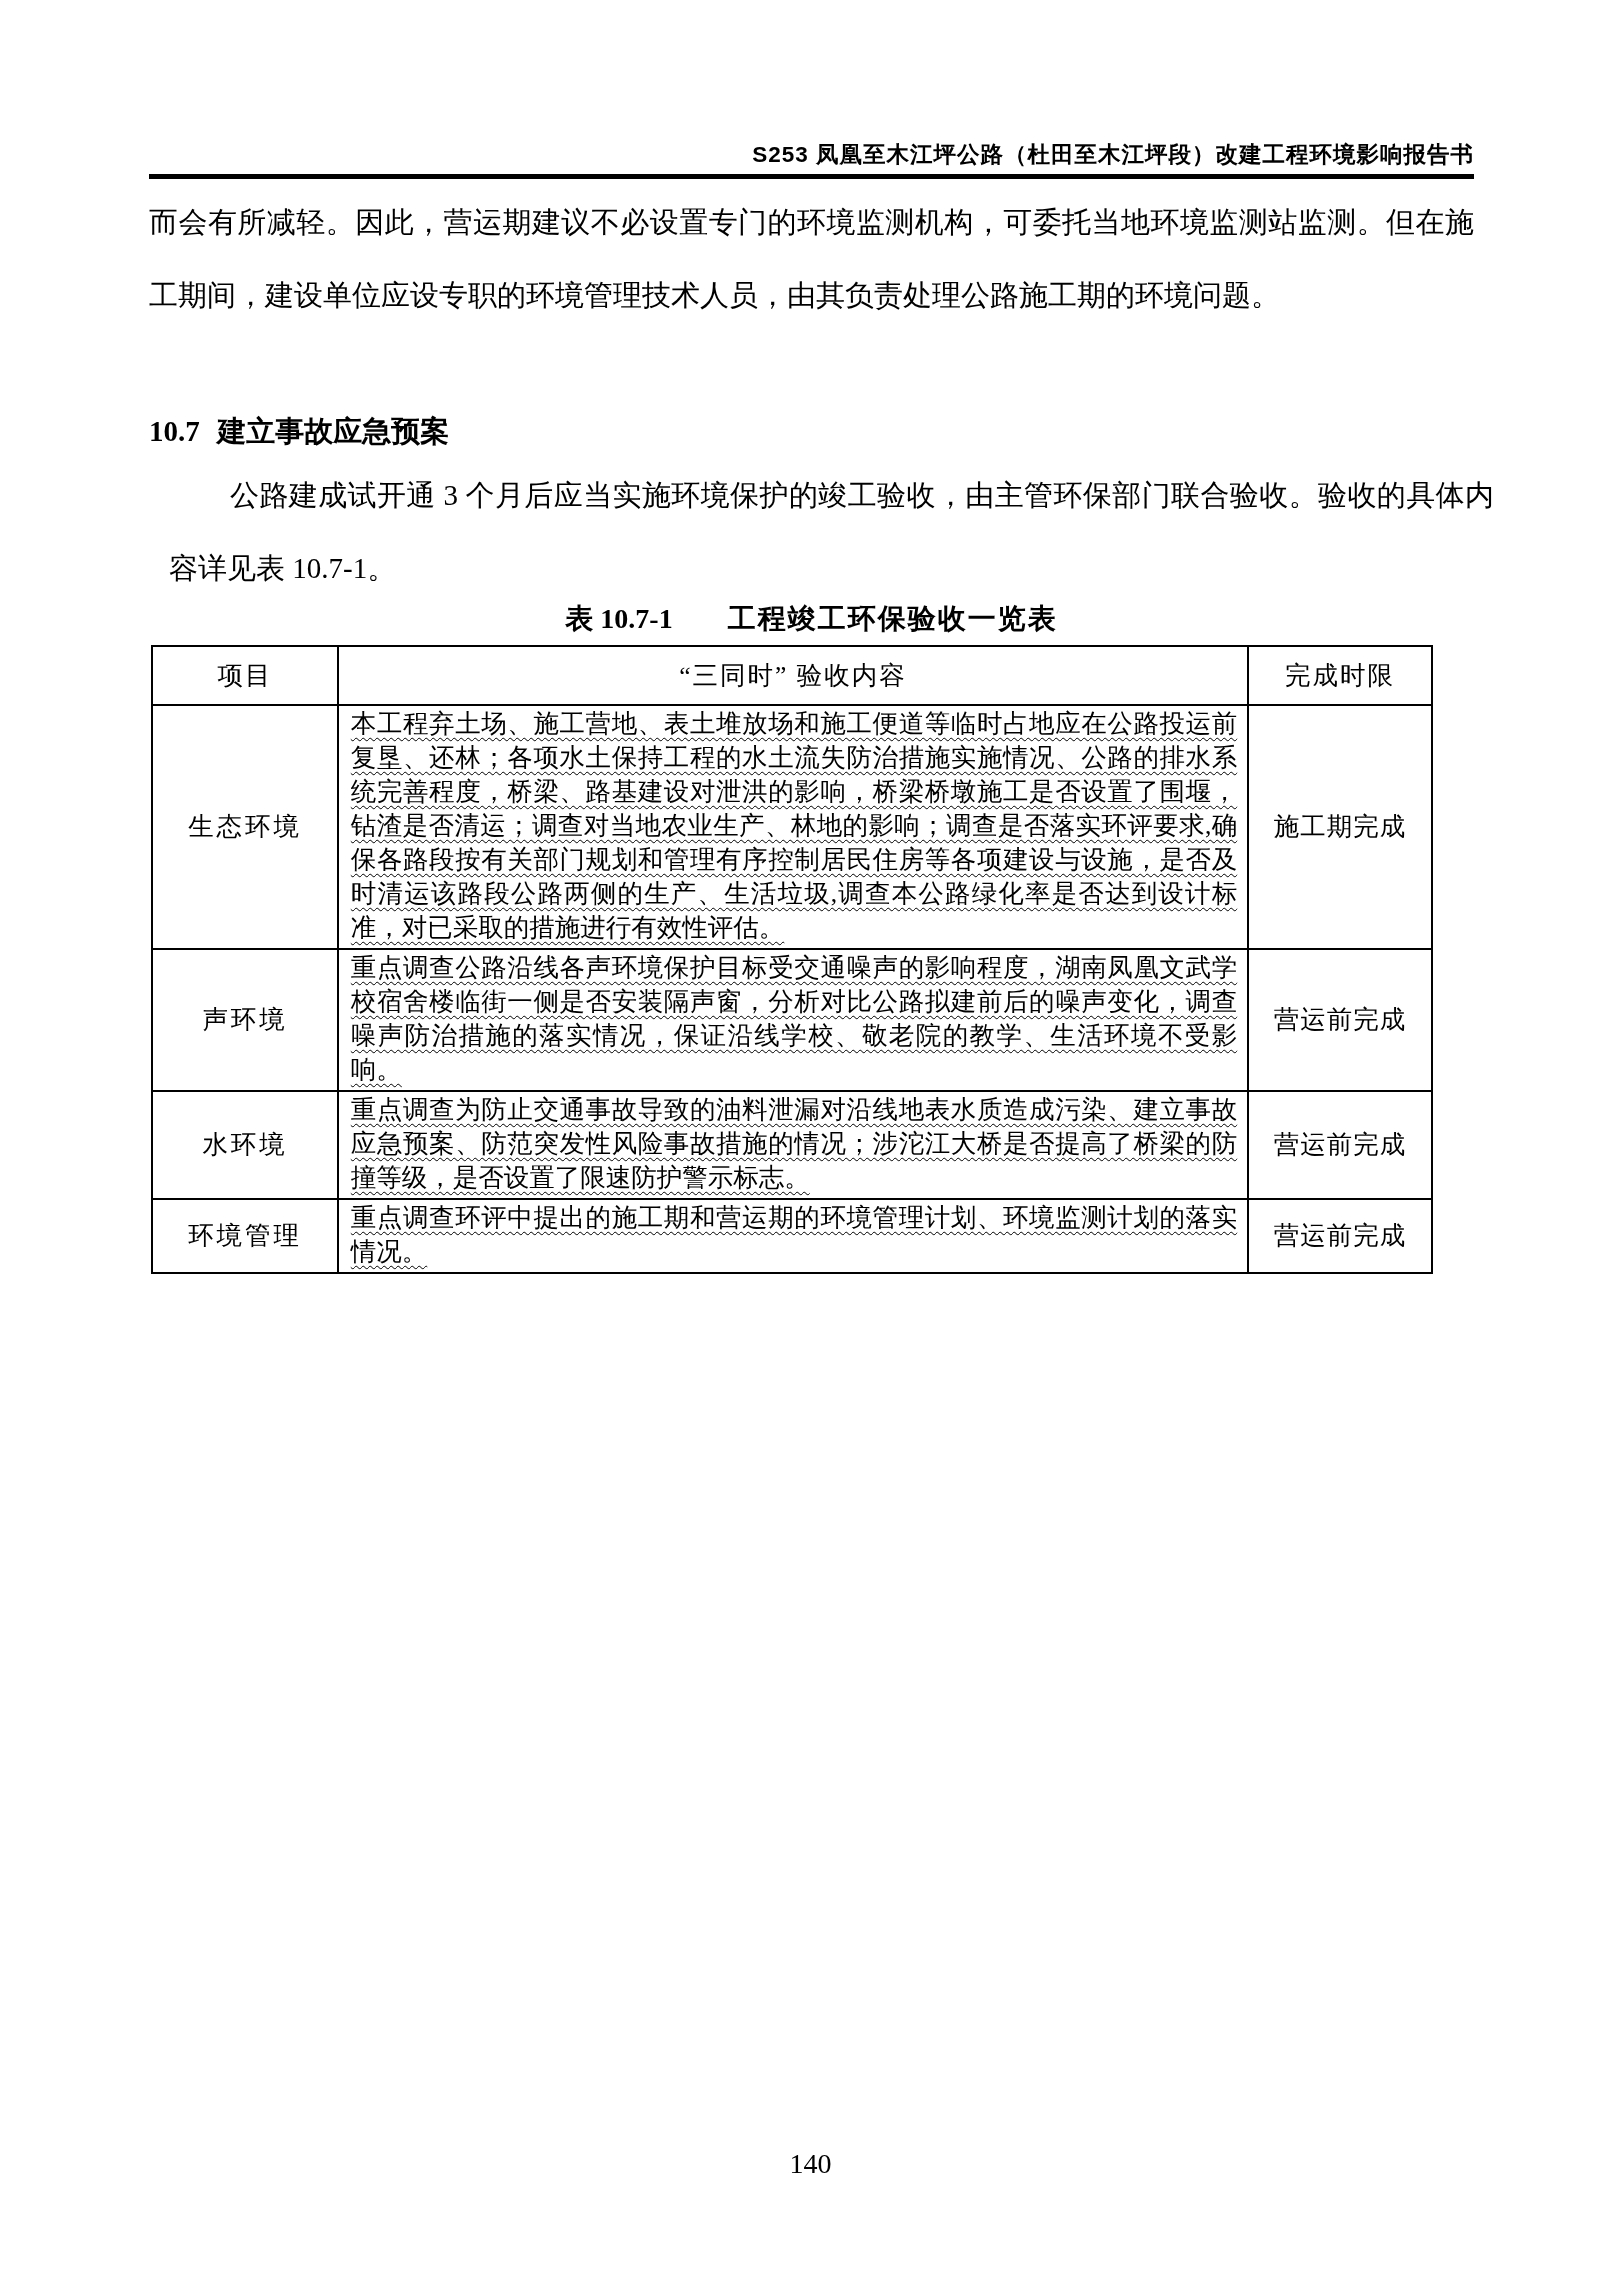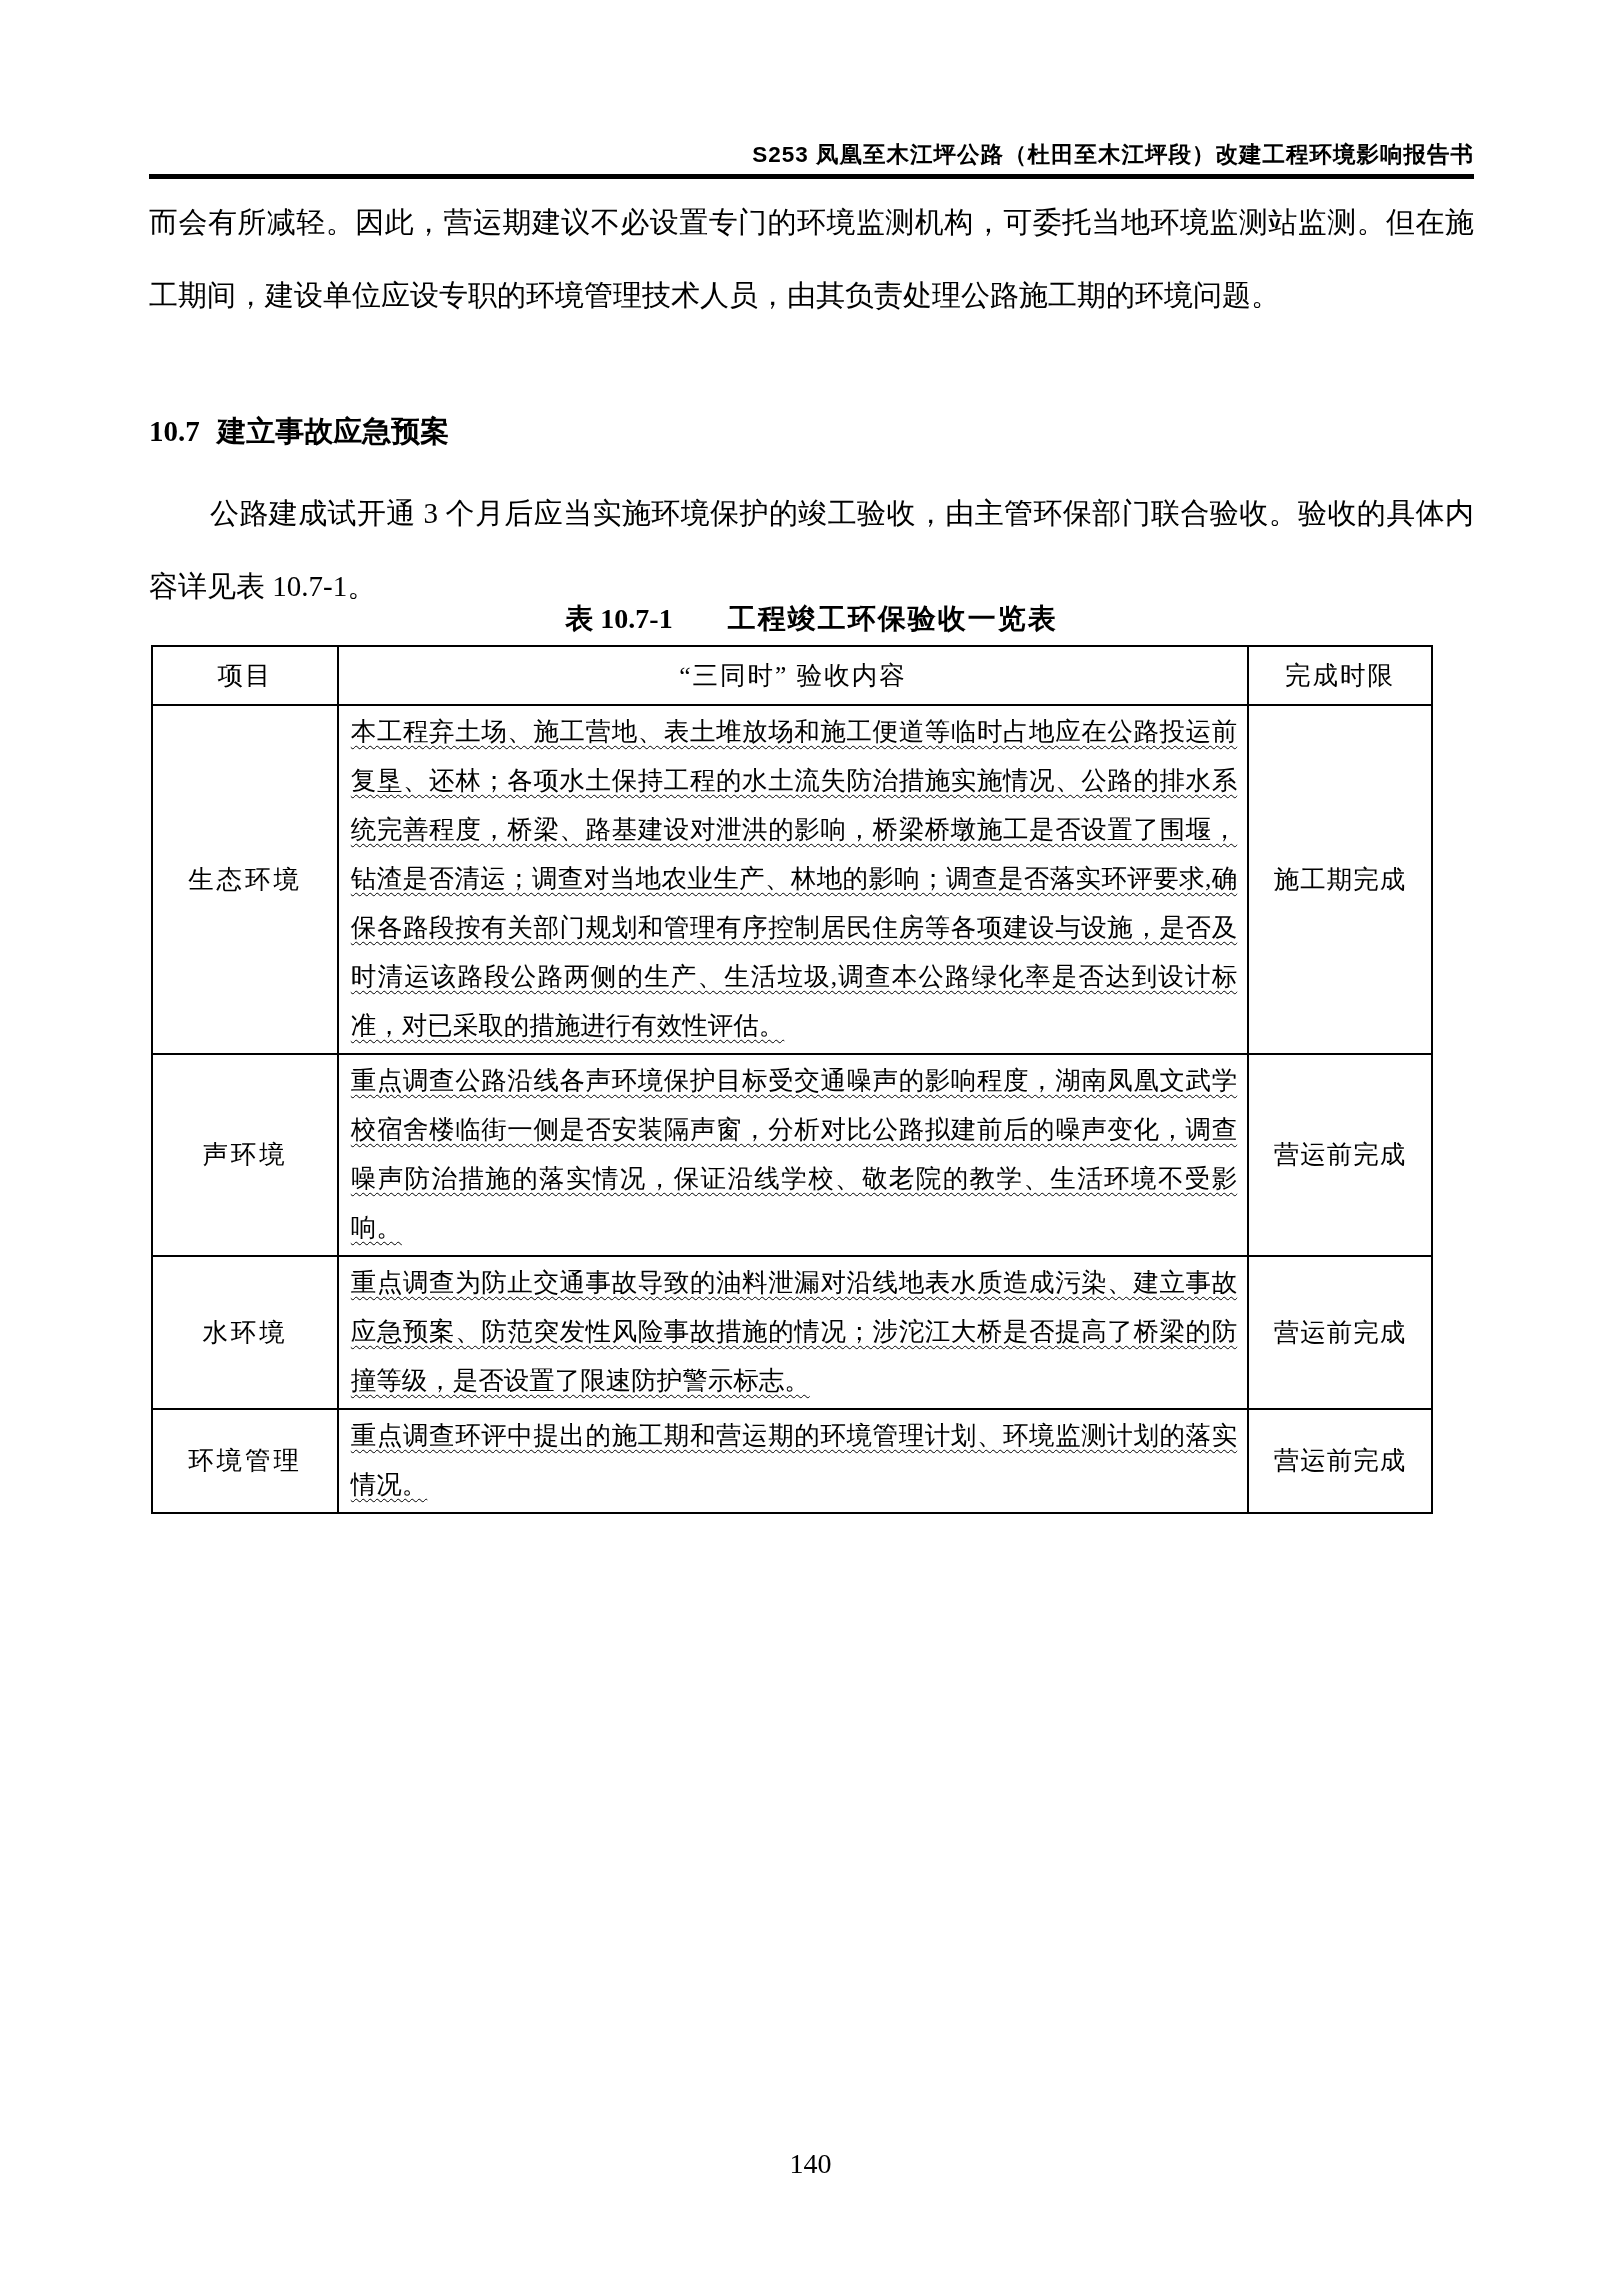--- a/index.html
+++ b/index.html
@@ -31,21 +31,21 @@
   .para{
     position:absolute;
     left:149px; width:1325px;
     font-size:29px;
     line-height:73px;
     text-align:justify;
     text-align-last:left;
     margin:0;
   }
   .para-1{ top:186px; }
-  .para-2{ top:477px; text-indent:61px; }
+  .para-2{ top:459px; text-indent:61px;margin-left:20px; }
   .section-heading{
     position:absolute;
     top:412px; left:149px; width:1325px;
     font-family:"Liberation Sans","DejaVu Sans",sans-serif;
     font-weight:bold;
     font-size:29px;
     margin:0;
   }
   .section-heading .sec-num{ font-family:"Liberation Serif","DejaVu Serif",serif; margin-right:17.6px;}
   .table-caption{
@@ -78,21 +78,21 @@
   }
   td.item-cell{
     text-align:center;
     vertical-align:middle;
     letter-spacing:2.9px;
     padding:5.9px 2px;
   }
   td.content-cell{
     vertical-align:middle;
     padding:1px 9.8px 2.9px 11.8px;
-    line-height:49px;
+    line-height:34px;
     text-align:justify;
     text-align-last:left;
   }
   td.content-cell .u-wavy{
     text-decoration:underline;
     text-decoration-style:wavy;
     text-decoration-thickness:1px;
     text-underline-offset:4.9px;
   }
   td.deadline-cell{

